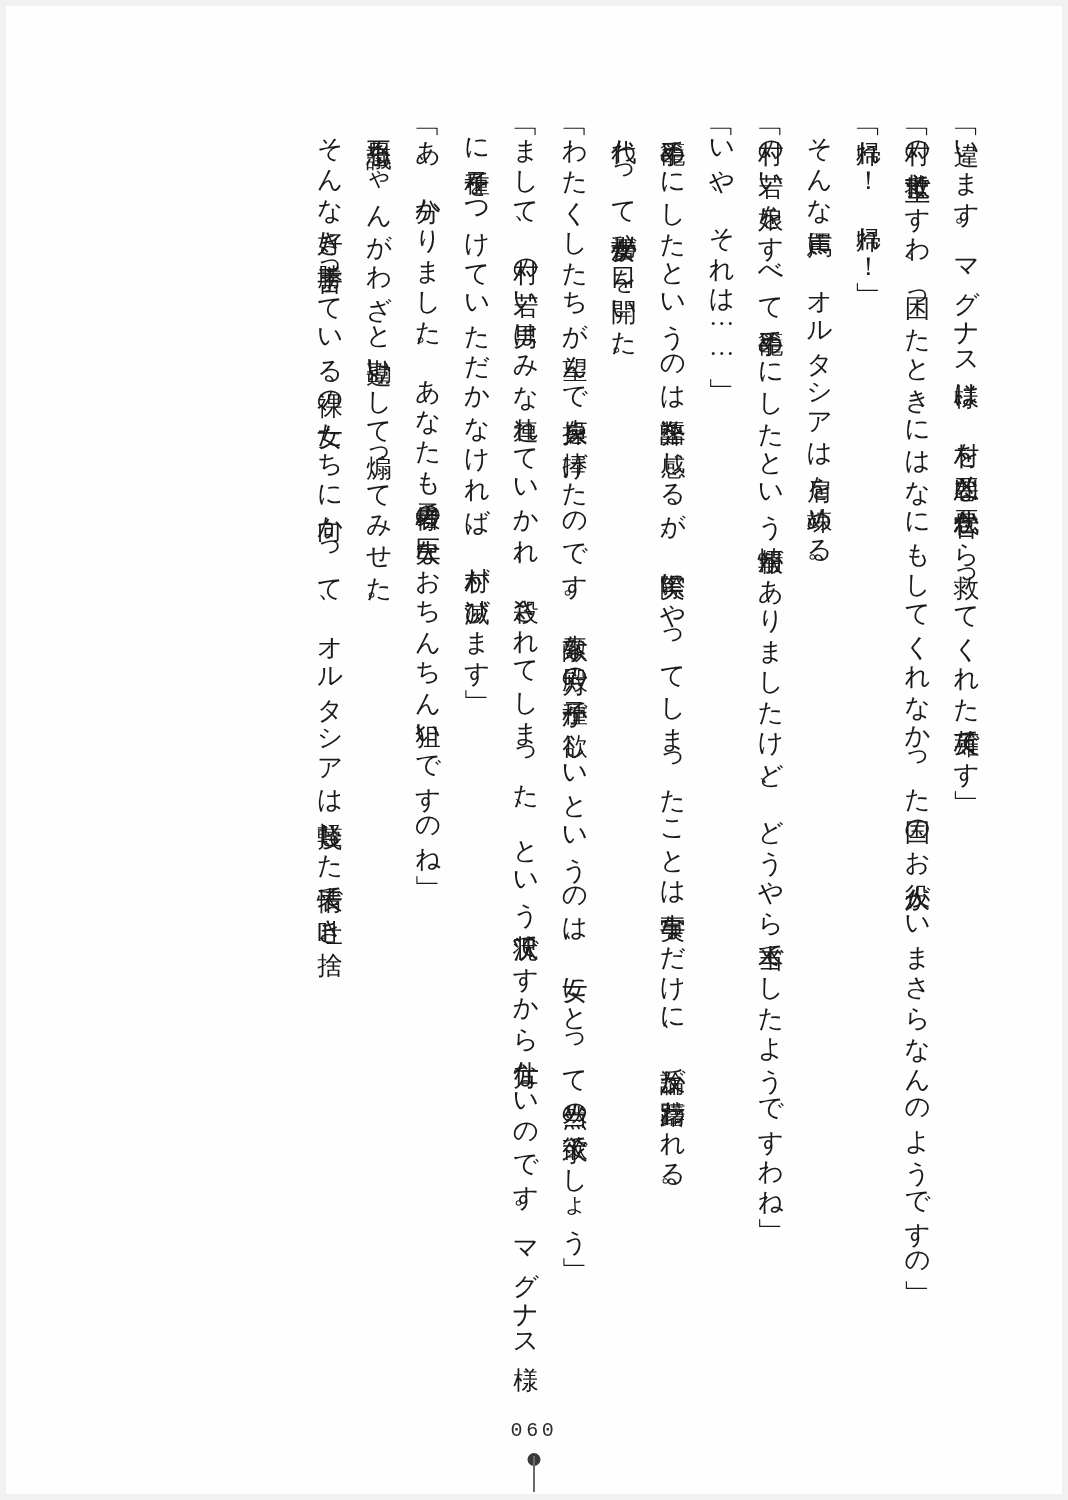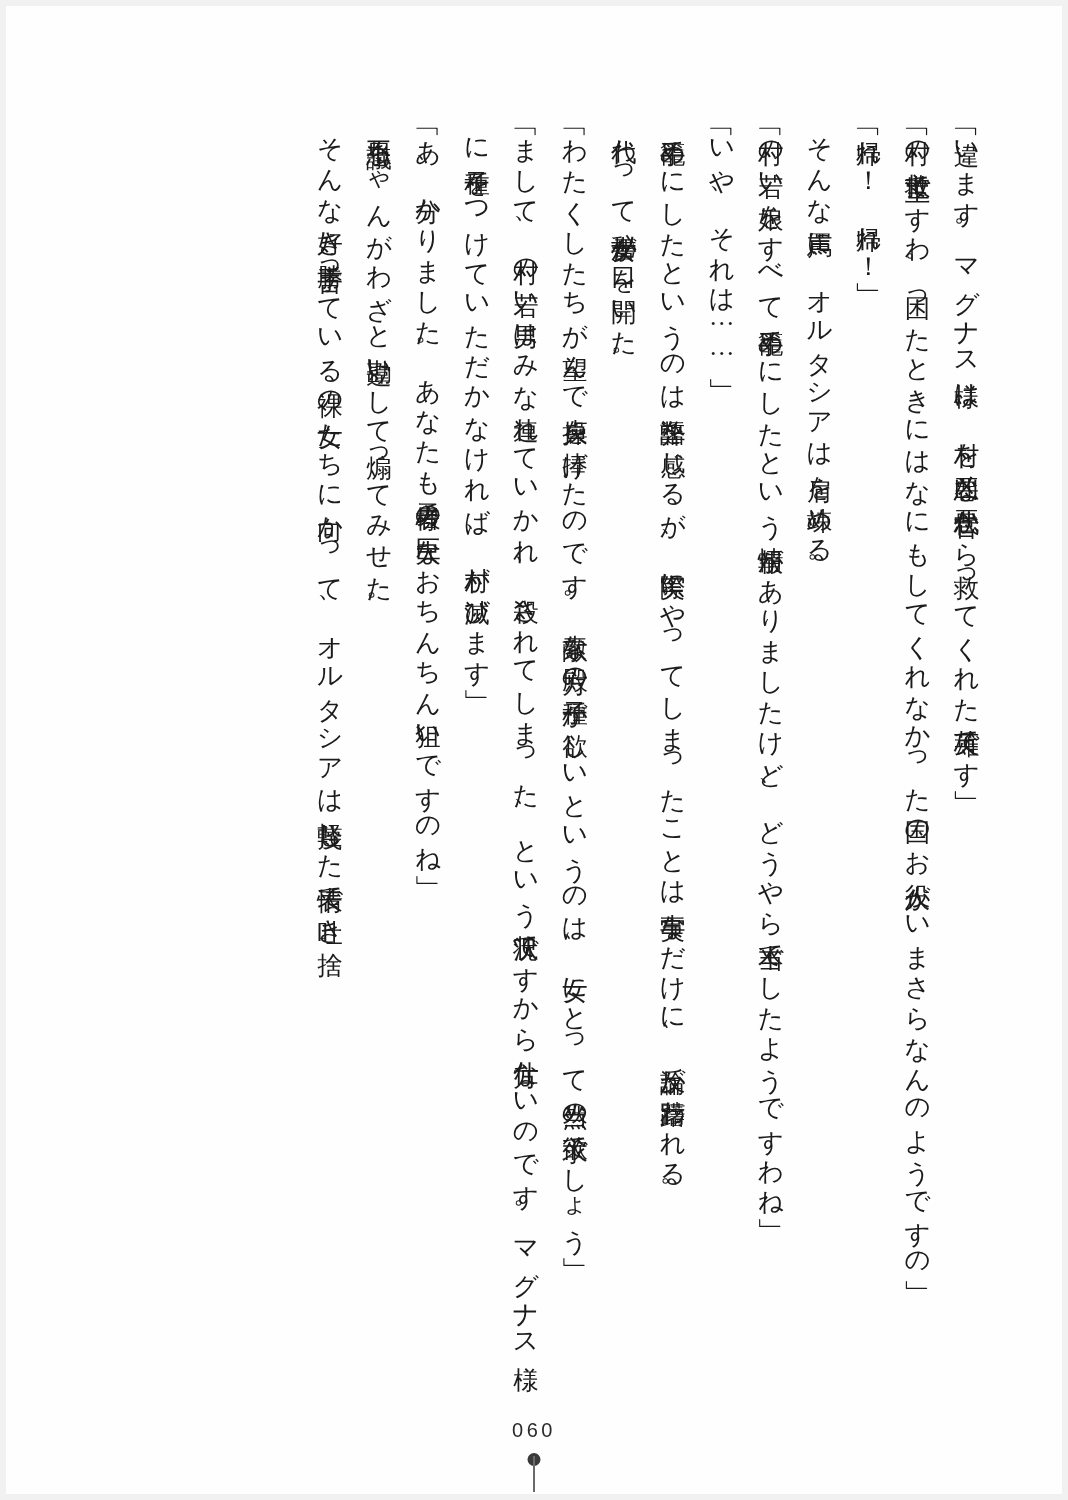--- a/index.html
+++ b/index.html
@@ -51,21 +51,21 @@
 
   .page-number {
     position: absolute;
     left: 0;
     right: 0;
     bottom: 58px;
     text-align: center;
     font-size: 20px;
     letter-spacing: 0.18em;
     color: #2a2a2a;
-    font-family: Liberation Sans, sans-serif;
+    font-family: Liberation Mono, monospace;
   }
 
   .footer-mark {
     position: absolute;
     left: 50%;
     transform: translateX(-50%);
     bottom: 8px;
     width: 2px;
     height: 36px;
     background: #6a6a6a;

